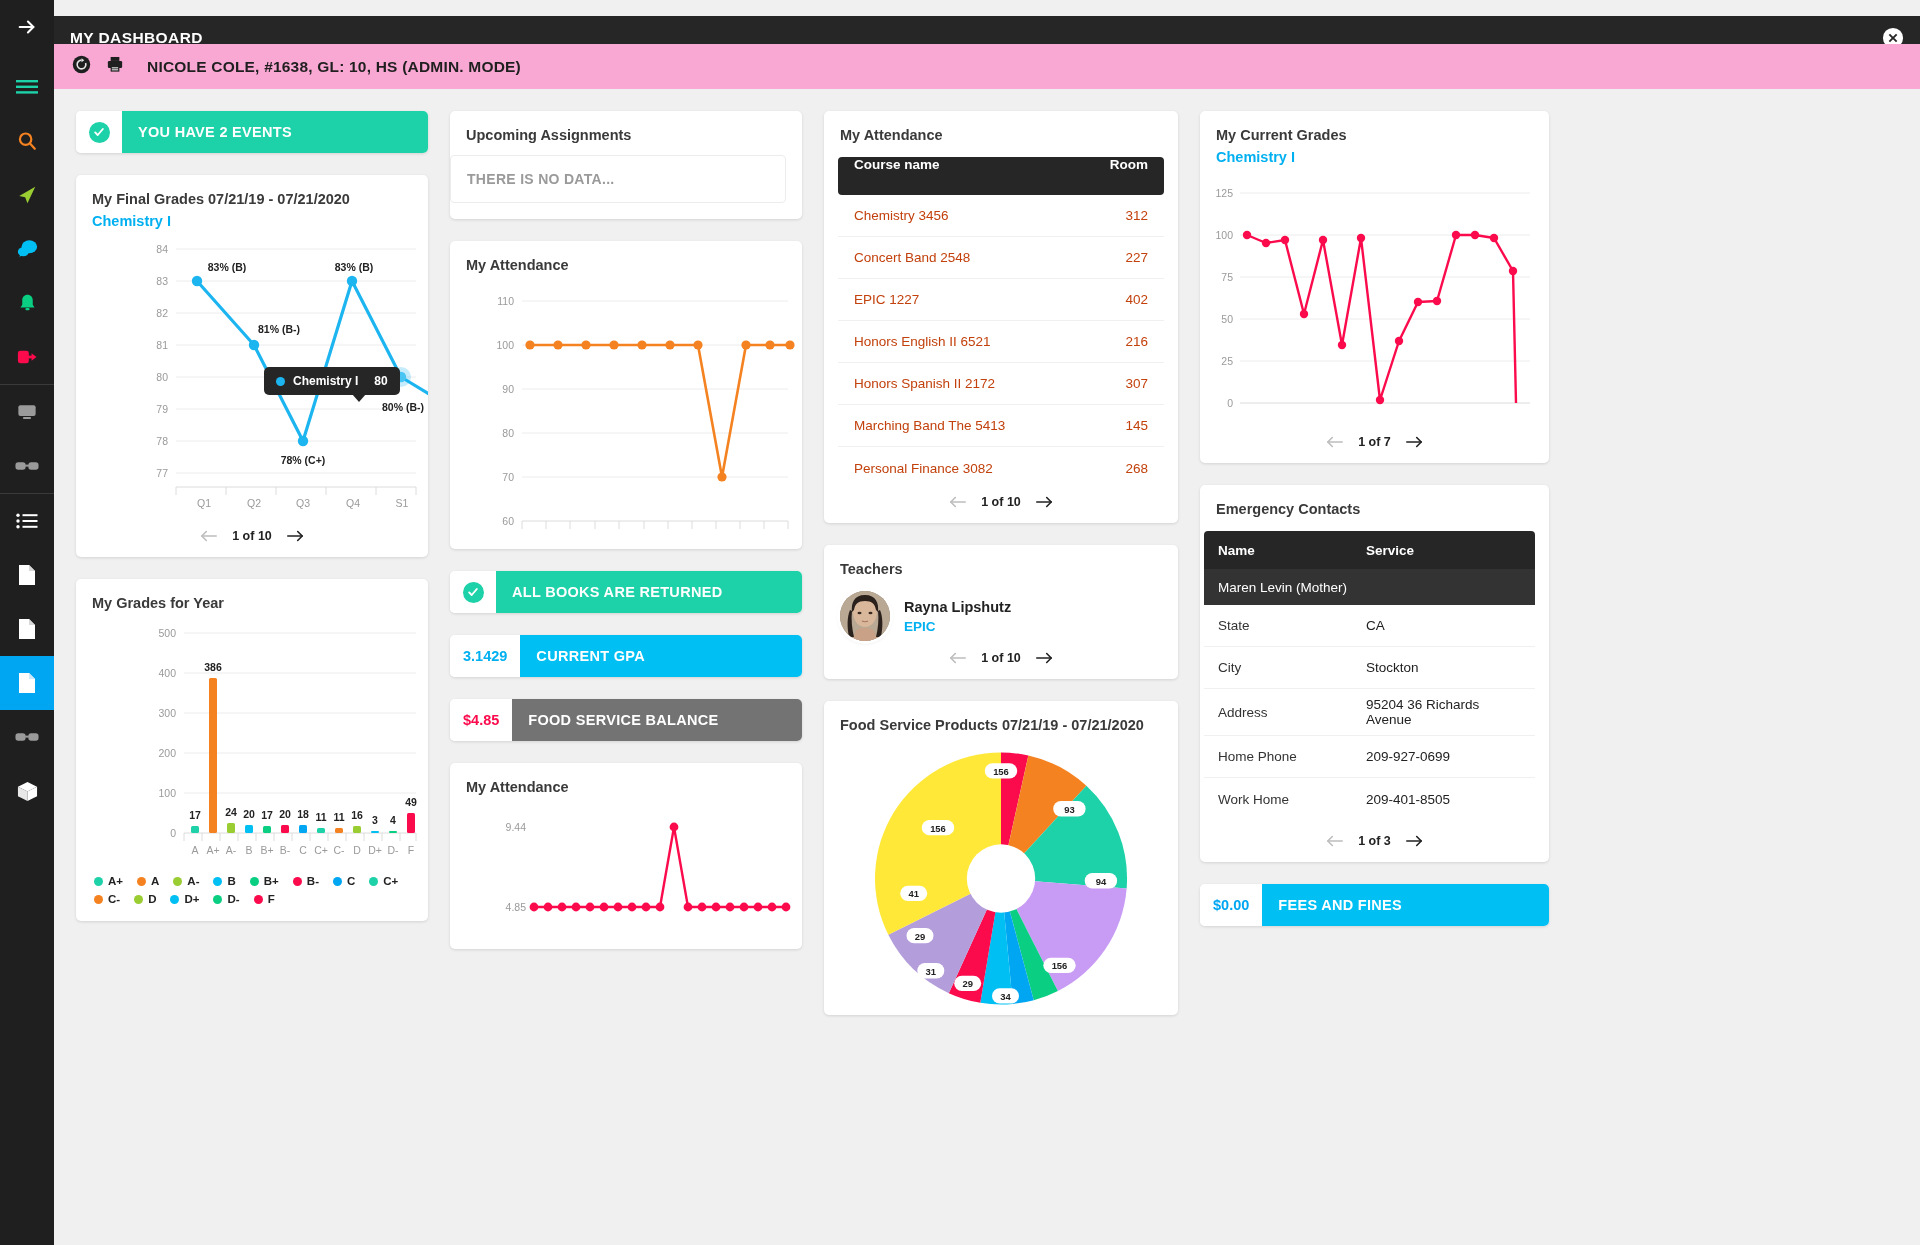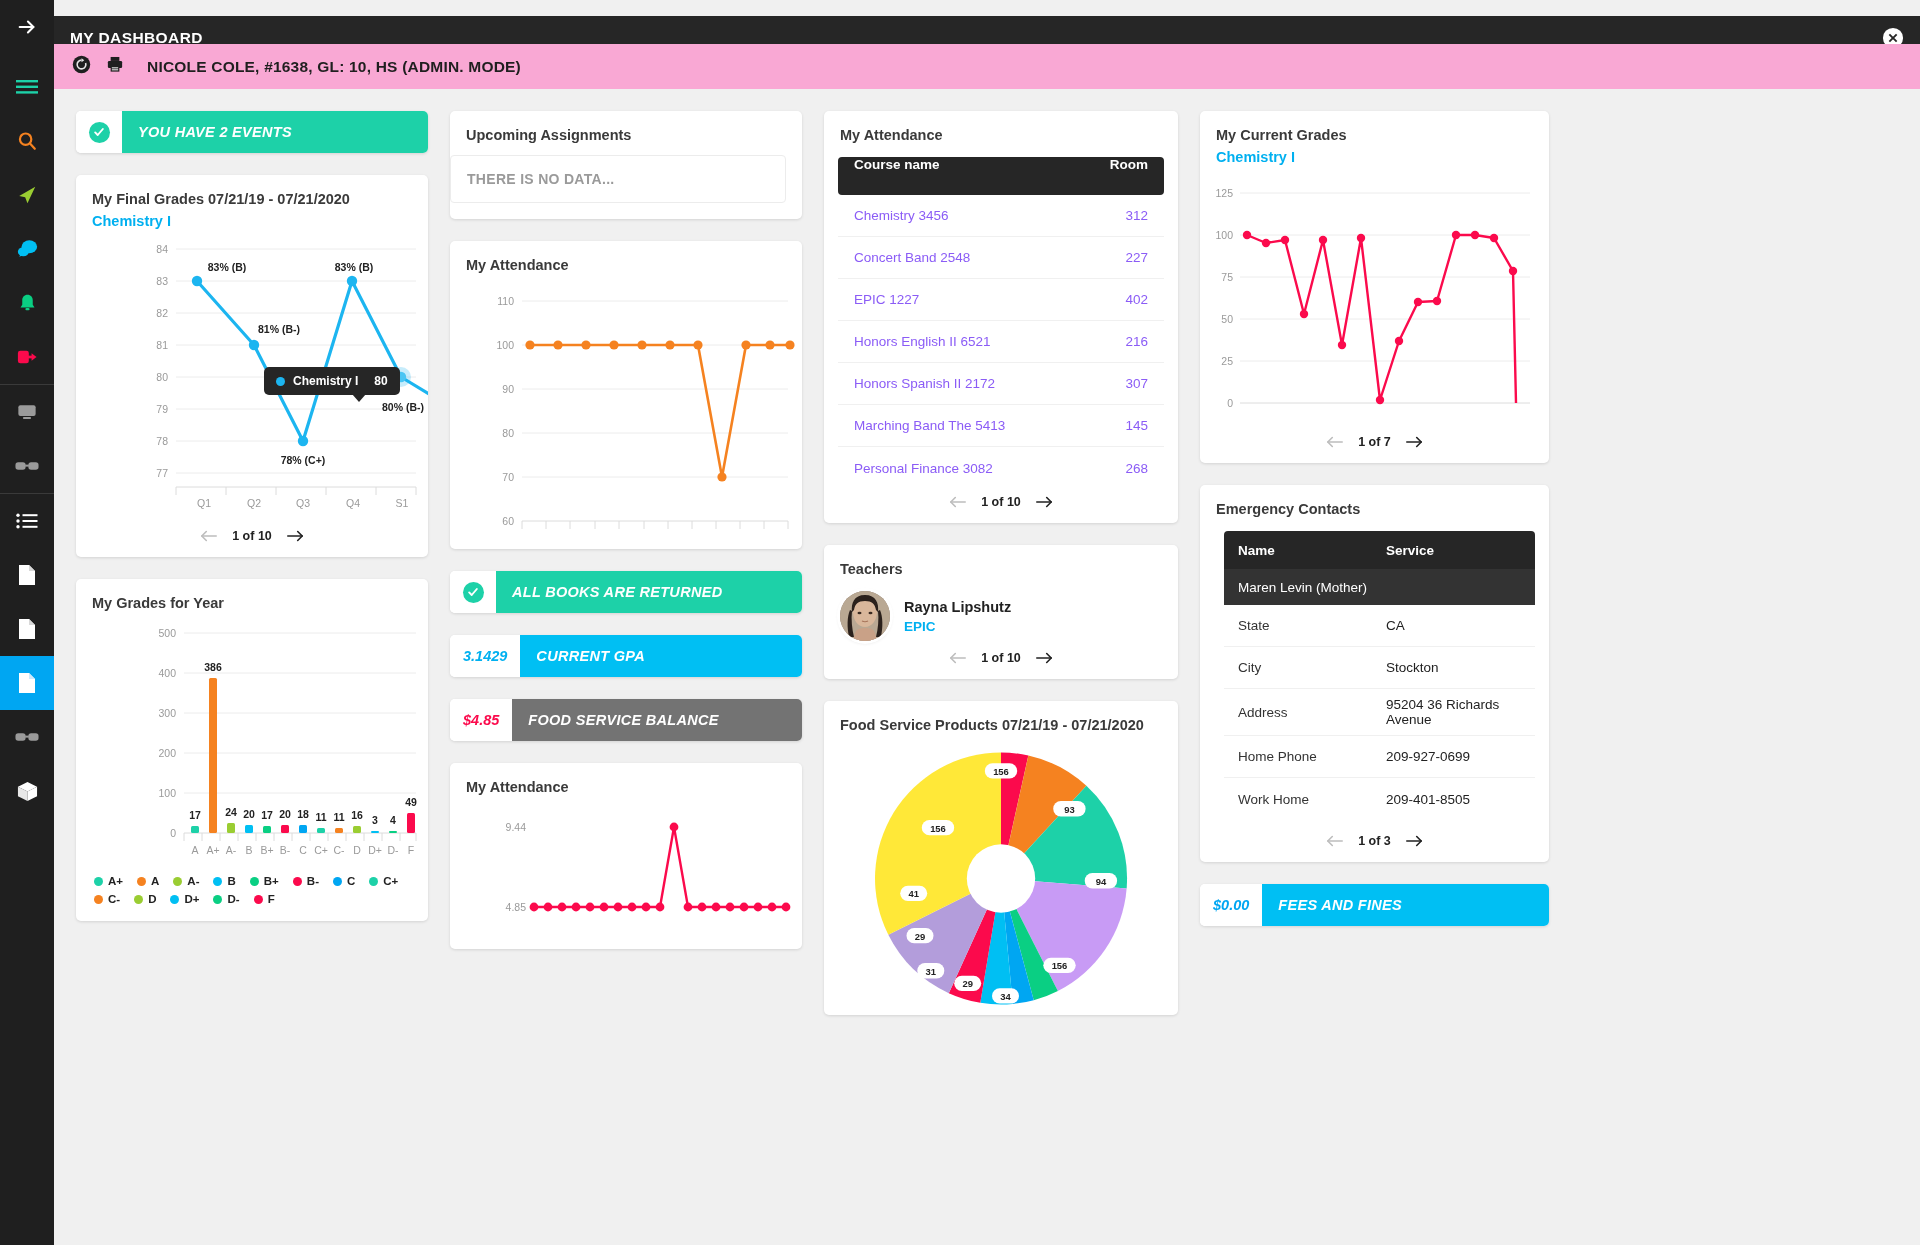--- a/index.html
+++ b/index.html
@@ -57,21 +57,21 @@
   }
   .card-title {
     font-size: 14.5px; font-weight: bold; color: #3a3a3a; padding: 16px 16px 0 16px;
   }
   .card-sub {
     font-size: 14.5px; font-weight: bold; color: #00B0F0; padding: 6px 16px 0 16px;
   }
   
   .banner {
     display: flex; align-items: stretch; background: #fff; border-radius: 5px; overflow: hidden;
-    box-shadow: 0 1px 3px rgba(0,0,0,.12); height: 42px; font-style: italic;
+    box-shadow: 0 1px 3px rgba(0,0,0,.12); height: 42px;
   }
   .banner .lead {
     width: 46px; display: flex; align-items: center; justify-content: center; background:#fff;
     flex: none;
   }
   .banner .lead.value {
     width: auto; padding: 0 13px; font-size: 14.5px; font-weight: bold; color: #00B0F0;
   }
   .banner .lead.value.red { color: #FB0A4C; }
   .banner .lead.value.blue2 { color: #00A6F2; }
@@ -106,21 +106,21 @@
   }
   
   .tbl { padding: 14px 14px 0 14px; }
   .tbl-head {
     background: #262626; color: #fff; border-radius: 4px; height: 38px;
     display: flex; align-items: flex-start; padding: 0 16px; font-size: 13.5px; font-weight: bold;
   }
   .tbl-head .c1 { flex: 1; }
   .tbl-row {
     height: 42px; display: flex; align-items: center; padding: 0 16px;
-    font-size: 13.5px; color: #8b5cf6; border-bottom: 1px solid #f0f0f0;
+    font-size: 13.5px; color: #c2410c; border-bottom: 1px solid #f0f0f0;
   }
   .tbl-row .c1 { flex: 1; }
   .tbl-row:last-child { border-bottom: none; }
   
   .ec-head {
     background: #262626; color: #fff; border-radius: 4px 4px 0 0; height: 38px;
     display: flex; align-items: center; padding: 0 14px; font-size: 13.5px; font-weight: bold;
   }
   .ec-head .c1 { width: 148px; }
   .ec-sel {
@@ -842,21 +842,21 @@
             <svg width="18" height="14" viewBox="0 0 20 14" fill="none" stroke="#222" stroke-width="1.8" stroke-linecap="round" stroke-linejoin="round">
               <line x1="2" y1="7" x2="18" y2="7"></line>
               <polyline points="13,2 18,7 13,12"></polyline>
             </svg>
           </span>
       </div>
     </div>
 
     <div class="card">
       <div class="card-title">Emergency Contacts</div>
-      <div style="padding:14px 14px 0 24px;">
+      <div style="padding:14px 14px 0 4px;">
         <div class="ec-head">
           <span class="c1">Name</span>
           <span>Service</span>
         </div>
         <div class="ec-sel">
           <span>Maren Levin  (Mother)</span>
         </div>
         <div class="ec-row">
             <span class="c1">State</span>
             <span class="c2">CA</span>

